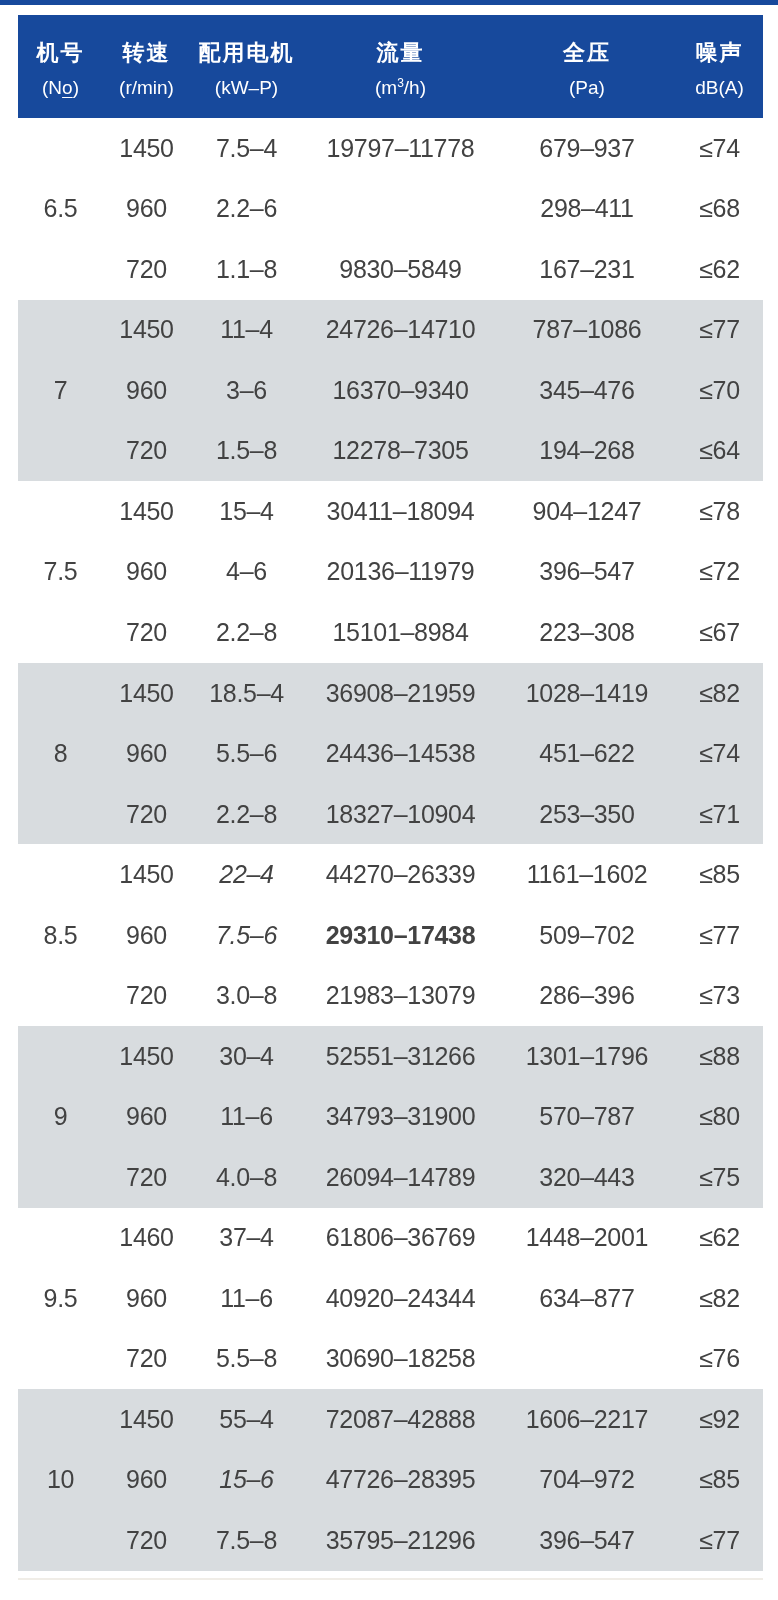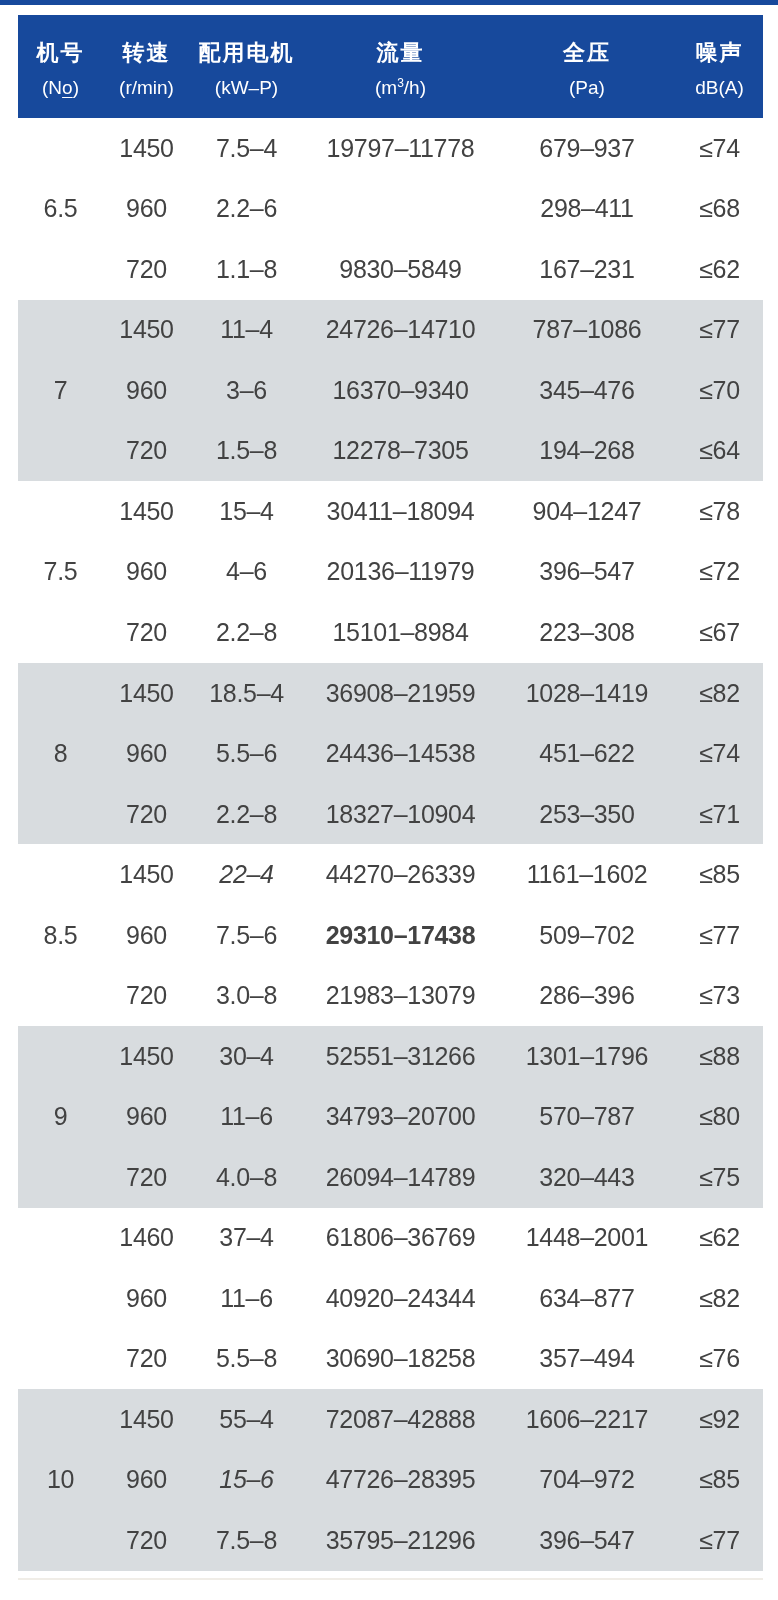--- a/index.html
+++ b/index.html
@@ -168,63 +168,63 @@
         <div class="cell" style="grid-area: 3 / 6;">≤71</div>
       </div>
       <div class="group">
         <div class="cell model-cell">8.5</div>
         <div class="cell" style="grid-area: 1 / 2;">1450</div>
         <div class="cell" style="grid-area: 1 / 3; font-style: italic;">22–4</div>
         <div class="cell" style="grid-area: 1 / 4;">44270–26339</div>
         <div class="cell" style="grid-area: 1 / 5;">1161–1602</div>
         <div class="cell" style="grid-area: 1 / 6;">≤85</div>
         <div class="cell" style="grid-area: 2 / 2;">960</div>
-        <div class="cell" style="grid-area: 2 / 3;">7.5–6</div>
+        <div class="cell" style="grid-area: 2 / 3; font-style: italic;">7.5–6</div>
         <div class="cell" style="grid-area: 2 / 4; font-weight: bold;">29310–17438</div>
         <div class="cell" style="grid-area: 2 / 5;">509–702</div>
         <div class="cell" style="grid-area: 2 / 6;">≤77</div>
         <div class="cell" style="grid-area: 3 / 2;">720</div>
         <div class="cell" style="grid-area: 3 / 3;">3.0–8</div>
         <div class="cell" style="grid-area: 3 / 4;">21983–13079</div>
         <div class="cell" style="grid-area: 3 / 5;">286–396</div>
         <div class="cell" style="grid-area: 3 / 6;">≤73</div>
       </div>
       <div class="group shaded">
         <div class="cell model-cell">9</div>
         <div class="cell" style="grid-area: 1 / 2;">1450</div>
         <div class="cell" style="grid-area: 1 / 3; text-align: right;">30–4</div>
         <div class="cell" style="grid-area: 1 / 4;">52551–31266</div>
         <div class="cell" style="grid-area: 1 / 5;">1301–1796</div>
         <div class="cell" style="grid-area: 1 / 6;">≤88</div>
         <div class="cell" style="grid-area: 2 / 2;">960</div>
         <div class="cell" style="grid-area: 2 / 3;">11–6</div>
-        <div class="cell" style="grid-area: 2 / 4;">34793–20700</div>
+        <div class="cell" style="grid-area: 2 / 4;">34793–31900</div>
         <div class="cell" style="grid-area: 2 / 5;">570–787</div>
         <div class="cell" style="grid-area: 2 / 6;">≤80</div>
         <div class="cell" style="grid-area: 3 / 2;">720</div>
         <div class="cell" style="grid-area: 3 / 3;">4.0–8</div>
         <div class="cell" style="grid-area: 3 / 4;">26094–14789</div>
         <div class="cell" style="grid-area: 3 / 5;">320–443</div>
         <div class="cell" style="grid-area: 3 / 6;">≤75</div>
       </div>
       <div class="group">
+        <div class="cell model-cell">9.5</div>
         <div class="cell" style="grid-area: 1 / 2;">1460</div>
         <div class="cell" style="grid-area: 1 / 3;">37–4</div>
         <div class="cell" style="grid-area: 1 / 4;">61806–36769</div>
         <div class="cell" style="grid-area: 1 / 5;">1448–2001</div>
         <div class="cell" style="grid-area: 1 / 6;">≤62</div>
         <div class="cell" style="grid-area: 2 / 2;">960</div>
         <div class="cell" style="grid-area: 2 / 3;">11–6</div>
         <div class="cell" style="grid-area: 2 / 4;">40920–24344</div>
         <div class="cell" style="grid-area: 2 / 5;">634–877</div>
         <div class="cell" style="grid-area: 2 / 6;">≤82</div>
         <div class="cell" style="grid-area: 3 / 2;">720</div>
         <div class="cell" style="grid-area: 3 / 3;">5.5–8</div>
         <div class="cell" style="grid-area: 3 / 4;">30690–18258</div>
-        <div class="cell" style="grid-area: 3 / 5;">357–494</div>
         <div class="cell" style="grid-area: 3 / 6;">≤76</div>
       </div>
       <div class="group shaded">
         <div class="cell model-cell">10</div>
         <div class="cell" style="grid-area: 1 / 2;">1450</div>
         <div class="cell" style="grid-area: 1 / 3;">55–4</div>
         <div class="cell" style="grid-area: 1 / 4;">72087–42888</div>
         <div class="cell" style="grid-area: 1 / 5;">1606–2217</div>
         <div class="cell" style="grid-area: 1 / 6;">≤92</div>
         <div class="cell" style="grid-area: 2 / 2;">960</div>

